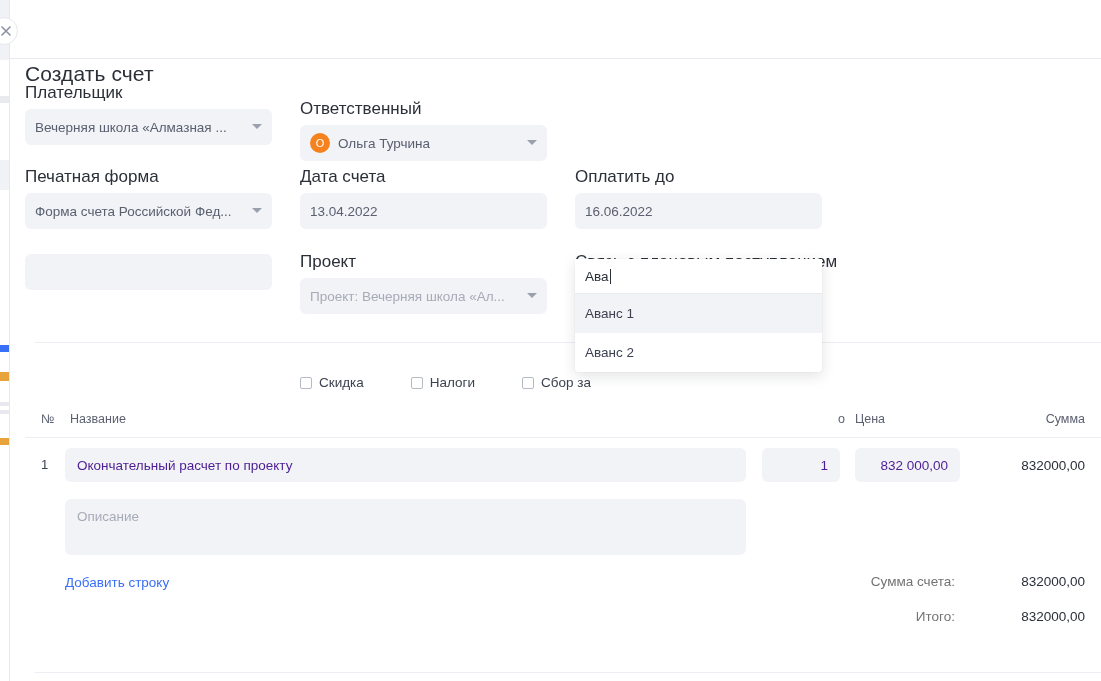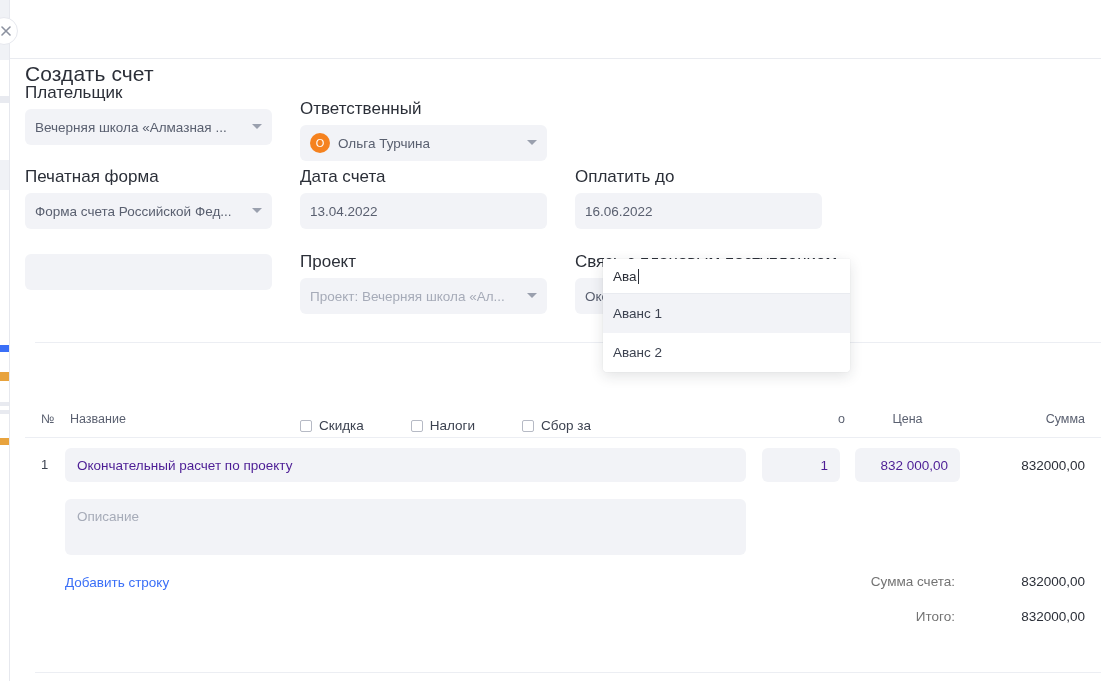--- a/index.html
+++ b/index.html
@@ -147,21 +147,21 @@
   #f-printform  { left: 15px;  top: 110px; width: 247px; }
   #f-invdate    { left: 290px; top: 110px; width: 247px; }
   #f-paytill    { left: 565px; top: 110px; width: 247px; }
   #f-basis      { left: 15px;  top: 195px; width: 247px; }
   #f-project    { left: 290px; top: 195px; width: 247px; }
   #f-relation   { left: 565px; top: 195px; width: 247px; }
 
   
   .dropdown {
     position: absolute;
-    left: 593px; top: 259px;
+    left: 565px; top: 259px;
     width: 247px;
     background: #ffffff;
     border-radius: 0 0 4px 4px;
     box-shadow: 0 4px 14px rgba(30,35,50,0.13), 0 0 1px rgba(30,35,50,0.18);
     z-index: 60;
     overflow: hidden;
   }
   .dropdown-search {
     height: 34px;
     display: flex;
@@ -207,21 +207,20 @@
   #div-2 { left: 25px; top: 672px; width: 1066px; }
 
   
   .checkrow {
     position: absolute;
     left: 290px; top: 375px;
     display: flex;
     align-items: center;
     gap: 47px;
     z-index: 5;
-    margin-top: 43px;
   }
   .checkitem {
     display: flex;
     align-items: center;
     gap: 7px;
     cursor: pointer;
     white-space: nowrap;
   }
   .checkbox {
     width: 12px; height: 12px;
@@ -242,21 +241,21 @@
   .th {
     position: absolute;
     font-size: 12.5px;
     color: #5a6070;
     white-space: nowrap;
     top: 0;
   }
   #th-num   { left: 16px; }
   #th-name  { left: 45px; }
   #th-qty   { left: 700px; width: 120px; text-align: right; }
-  #th-price { left: 830px; width: 105px; text-align: center; }
+  #th-price { left: 830px; width: 105px; text-align: left; }
   #th-sum   { left: 945px; width: 115px; text-align: right; }
 
   .table-rule {
     position: absolute;
     left: 15px; top: 437px;
     width: 1076px; height: 1px;
     background: #eceef3;
   }
 
   .item-row { position: absolute; left: 15px; top: 445px; width: 1076px; }

